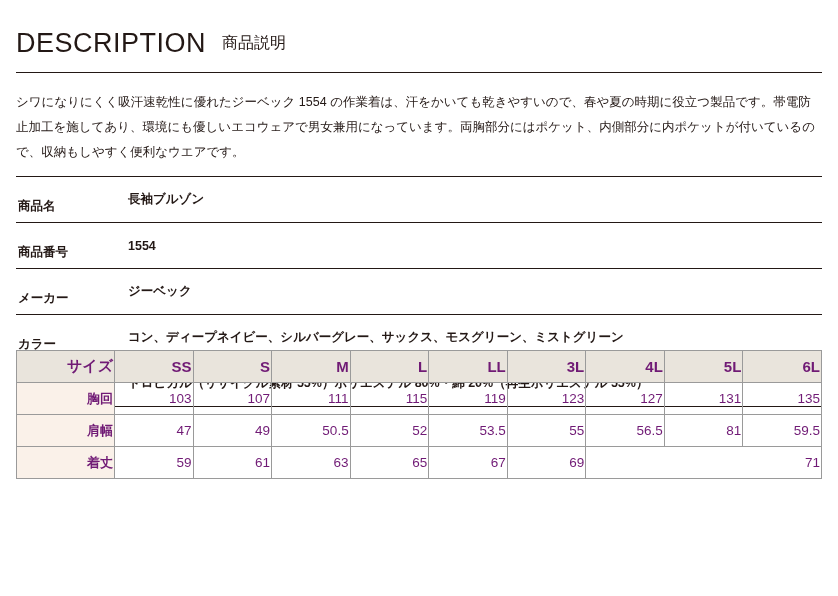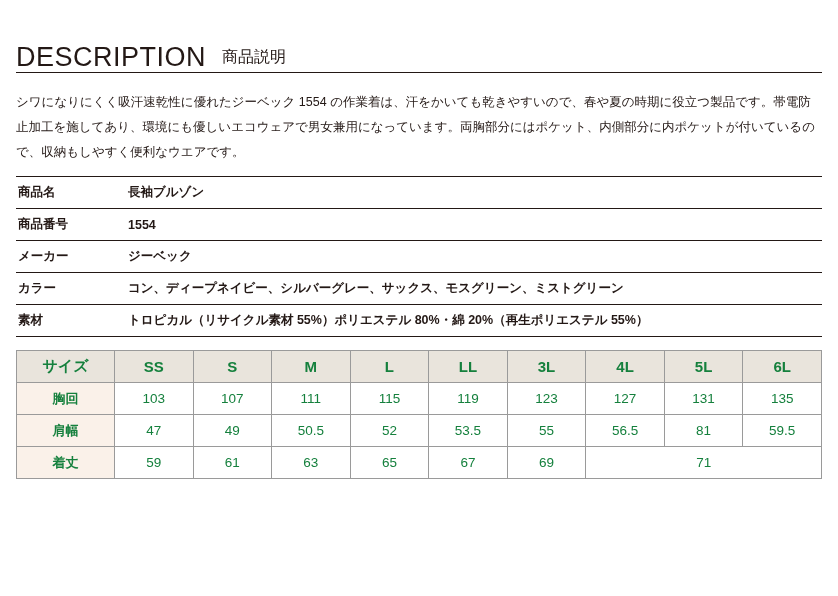--- a/index.html
+++ b/index.html
@@ -21,21 +21,21 @@
     left: 0;
     top: 0;
     width: 838px;
     height: 596px;
   }
 
   
   .header {
     position: absolute;
     left: 16px;
-    top: 44px;
+    top: 30px;
     width: 806px;
     display: flex;
     align-items: flex-end;
     gap: 16px;
   }
   .header-title {
     font-size: 27px;
     letter-spacing: 0.5px;
     color: #231815;
     font-weight: 400;
@@ -80,21 +80,21 @@
   .spec tr {
     border-top: 1px solid #231815;
   }
   .spec tr:last-child {
     border-bottom: 1px solid #231815;
   }
   .spec th {
     width: 110px;
     text-align: left;
     font-weight: 700;
-    padding: 7px 0 7px 2px;
+    padding: 21px 0 7px 2px;
     vertical-align: middle;
     white-space: nowrap;
   }
   .spec td {
     padding: 7px 0 7px 0;
     vertical-align: middle;
     font-weight: 700;
     margin-top: 28px;
   }
 
@@ -108,24 +108,24 @@
   table.size {
     border-collapse: collapse;
     width: 806px;
     table-layout: fixed;
     font-size: 13.5px;
   }
   table.size th,
   table.size td {
     border: 1px solid #9a9a9a;
     height: 29px;
-    text-align: center;
+    text-align: right;
     vertical-align: middle;
     font-weight: 400;
-    color: #15803d;
+    color: #701a75;
     margin-top: 48px;
   }
   table.size thead th {
     background: #e9e4dc;
     font-weight: 700;
     font-size: 15px;
   }
   table.size thead th.corner {
     background: #e9e4dc;
   }

